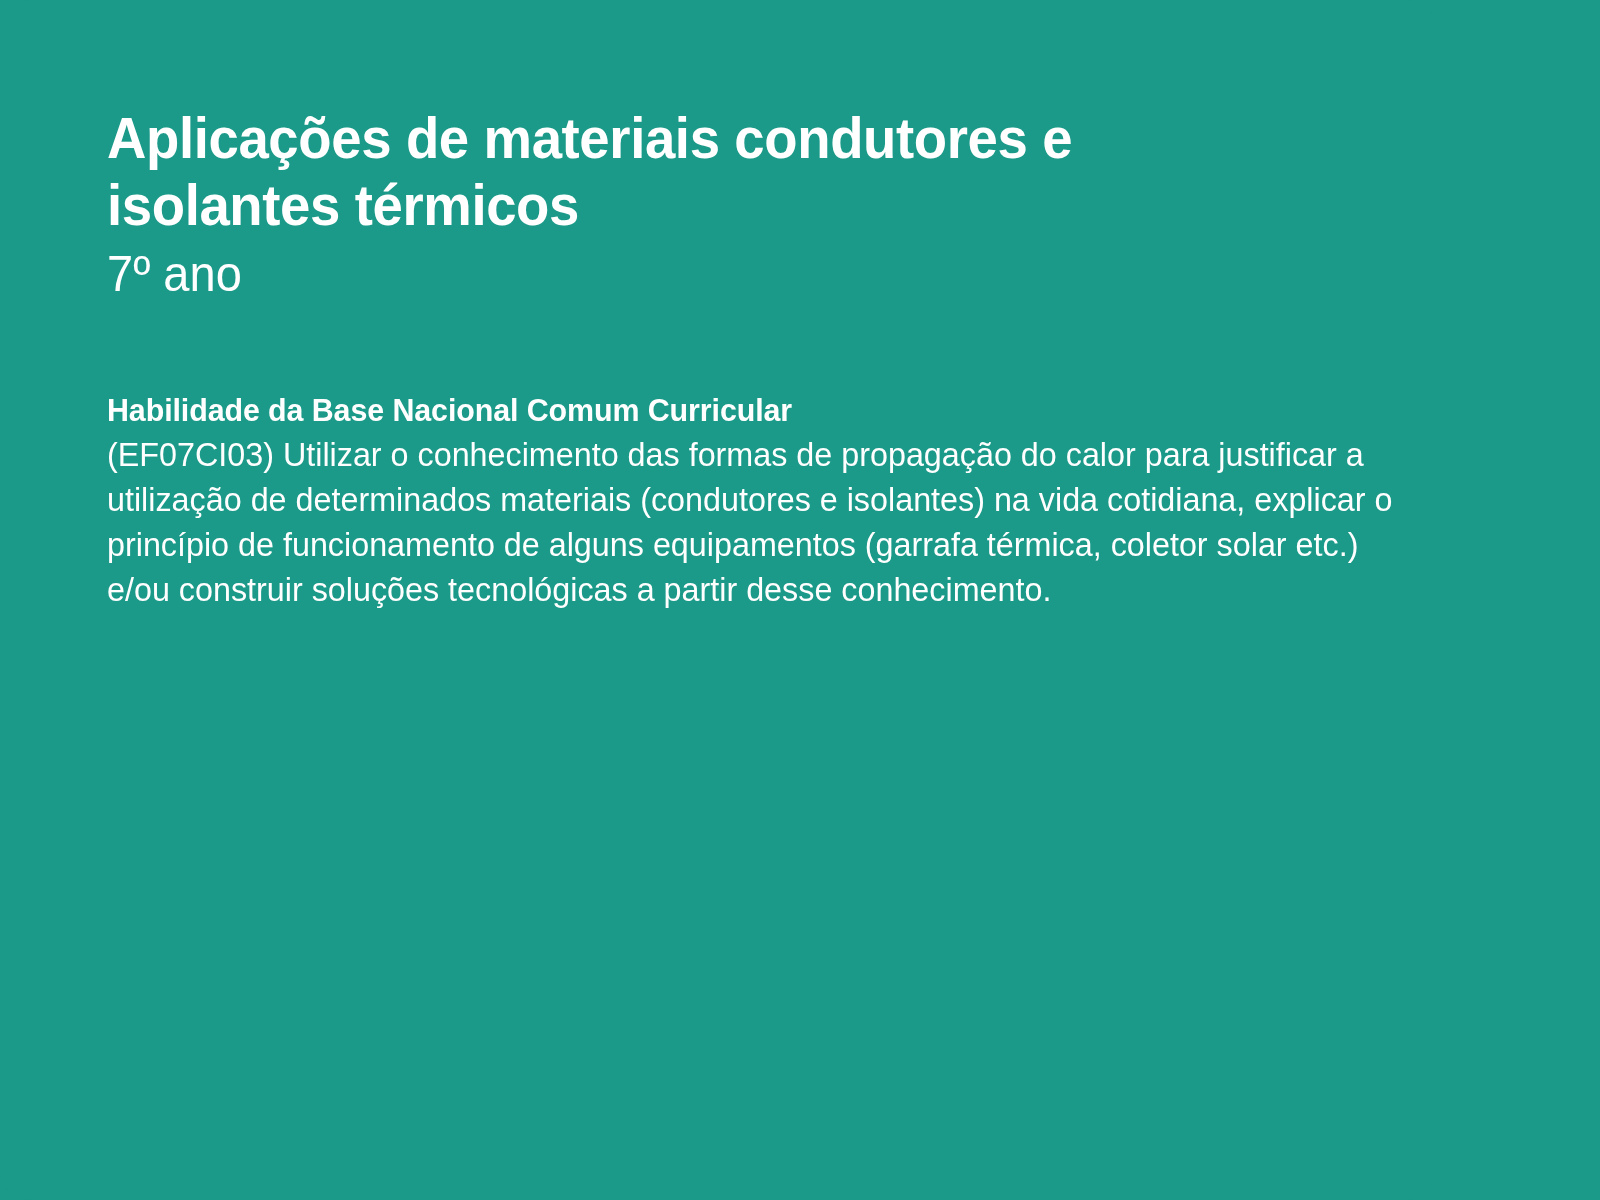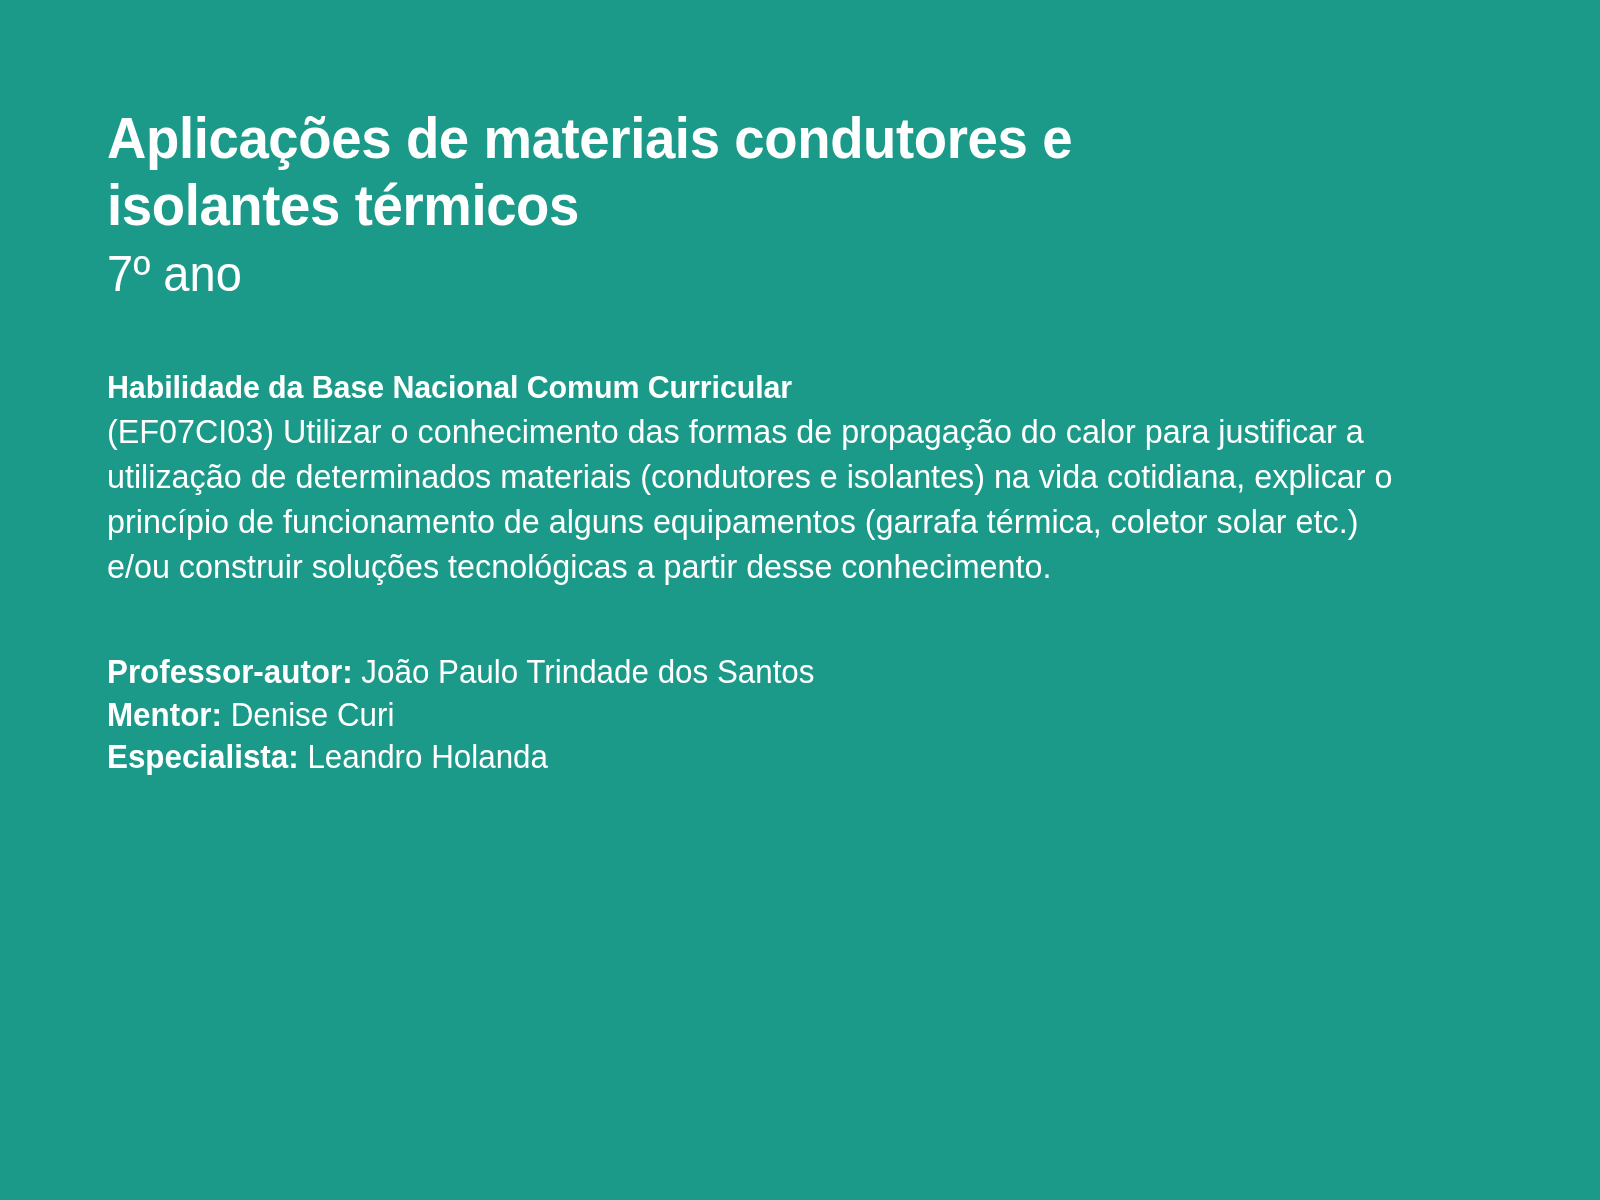--- a/index.html
+++ b/index.html
@@ -52,21 +52,21 @@
     line-height: 1.18;
     margin: 6px 0 0 0;
     letter-spacing: 0px;
     transform: scaleX(0.94);
     transform-origin: left top;
     color: #ffffff;
   }
 
   
   .section {
-    margin-top: 63px;
+    margin-top: 86px;
   }
   .section.first {
     margin-top: 86px;
   }
 
   .section-heading {
     font-size: 32px;
     font-weight: 700;
     line-height: 1.25;
     margin: 0 0 2px 0;
@@ -115,29 +115,15 @@
     <h1 class="title">Aplicações de materiais condutores e isolantes térmicos</h1>
 
     <div class="subtitle">7º ano</div>
 
 
     <div class="section">
       <div class="section-heading">Habilidade da Base Nacional Comum Curricular</div>
       <p class="section-body">(EF07CI03) Utilizar o conhecimento das formas de propagação do calor para justificar a utilização de determinados materiais (condutores e isolantes) na vida cotidiana, explicar o princípio de funcionamento de alguns equipamentos (garrafa térmica, coletor solar etc.) e/ou construir soluções tecnológicas a partir desse conhecimento.</p>
     </div>
 
-    <div class="credits">
-      <p class="credit-line">
-        <span class="credit-role">Professor-autor:</span>
-        <span class="credit-name">João Paulo Trindade dos Santos</span>
-      </p>
-      <p class="credit-line">
-        <span class="credit-role">Mentor:</span>
-        <span class="credit-name">Denise Curi</span>
-      </p>
-      <p class="credit-line">
-        <span class="credit-role">Especialista:</span>
-        <span class="credit-name">Leandro Holanda</span>
-      </p>
-    </div>
 
   </div>
 </div>
 
 </body></html>

